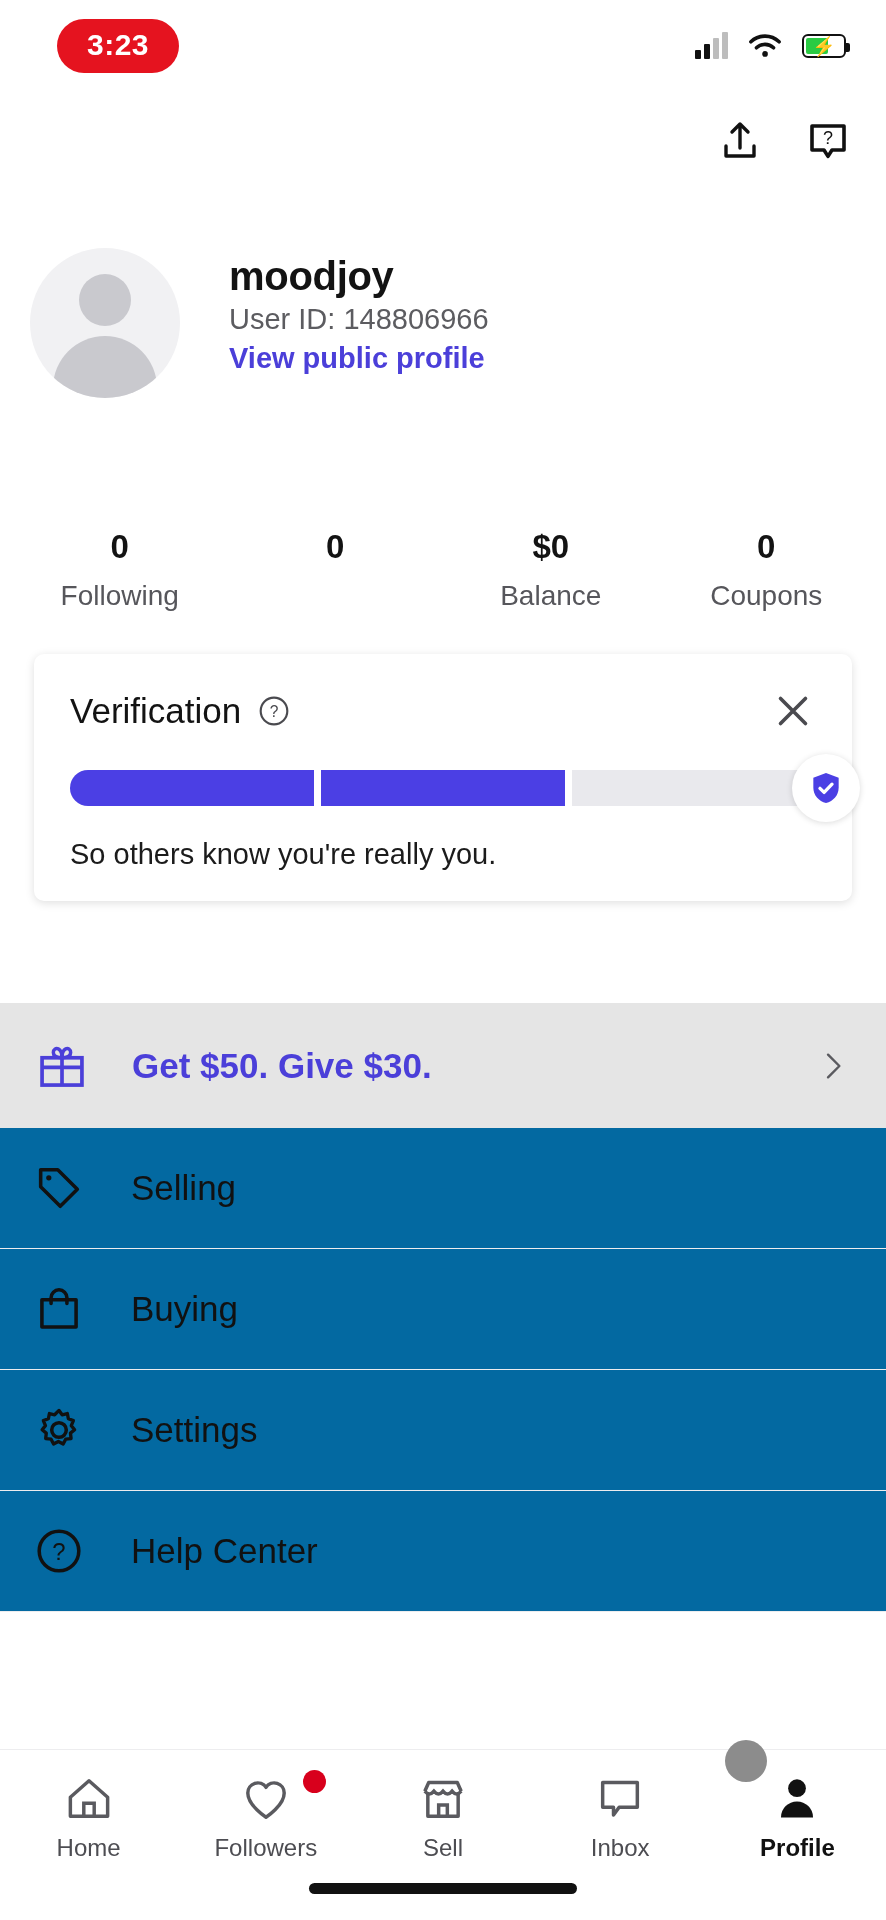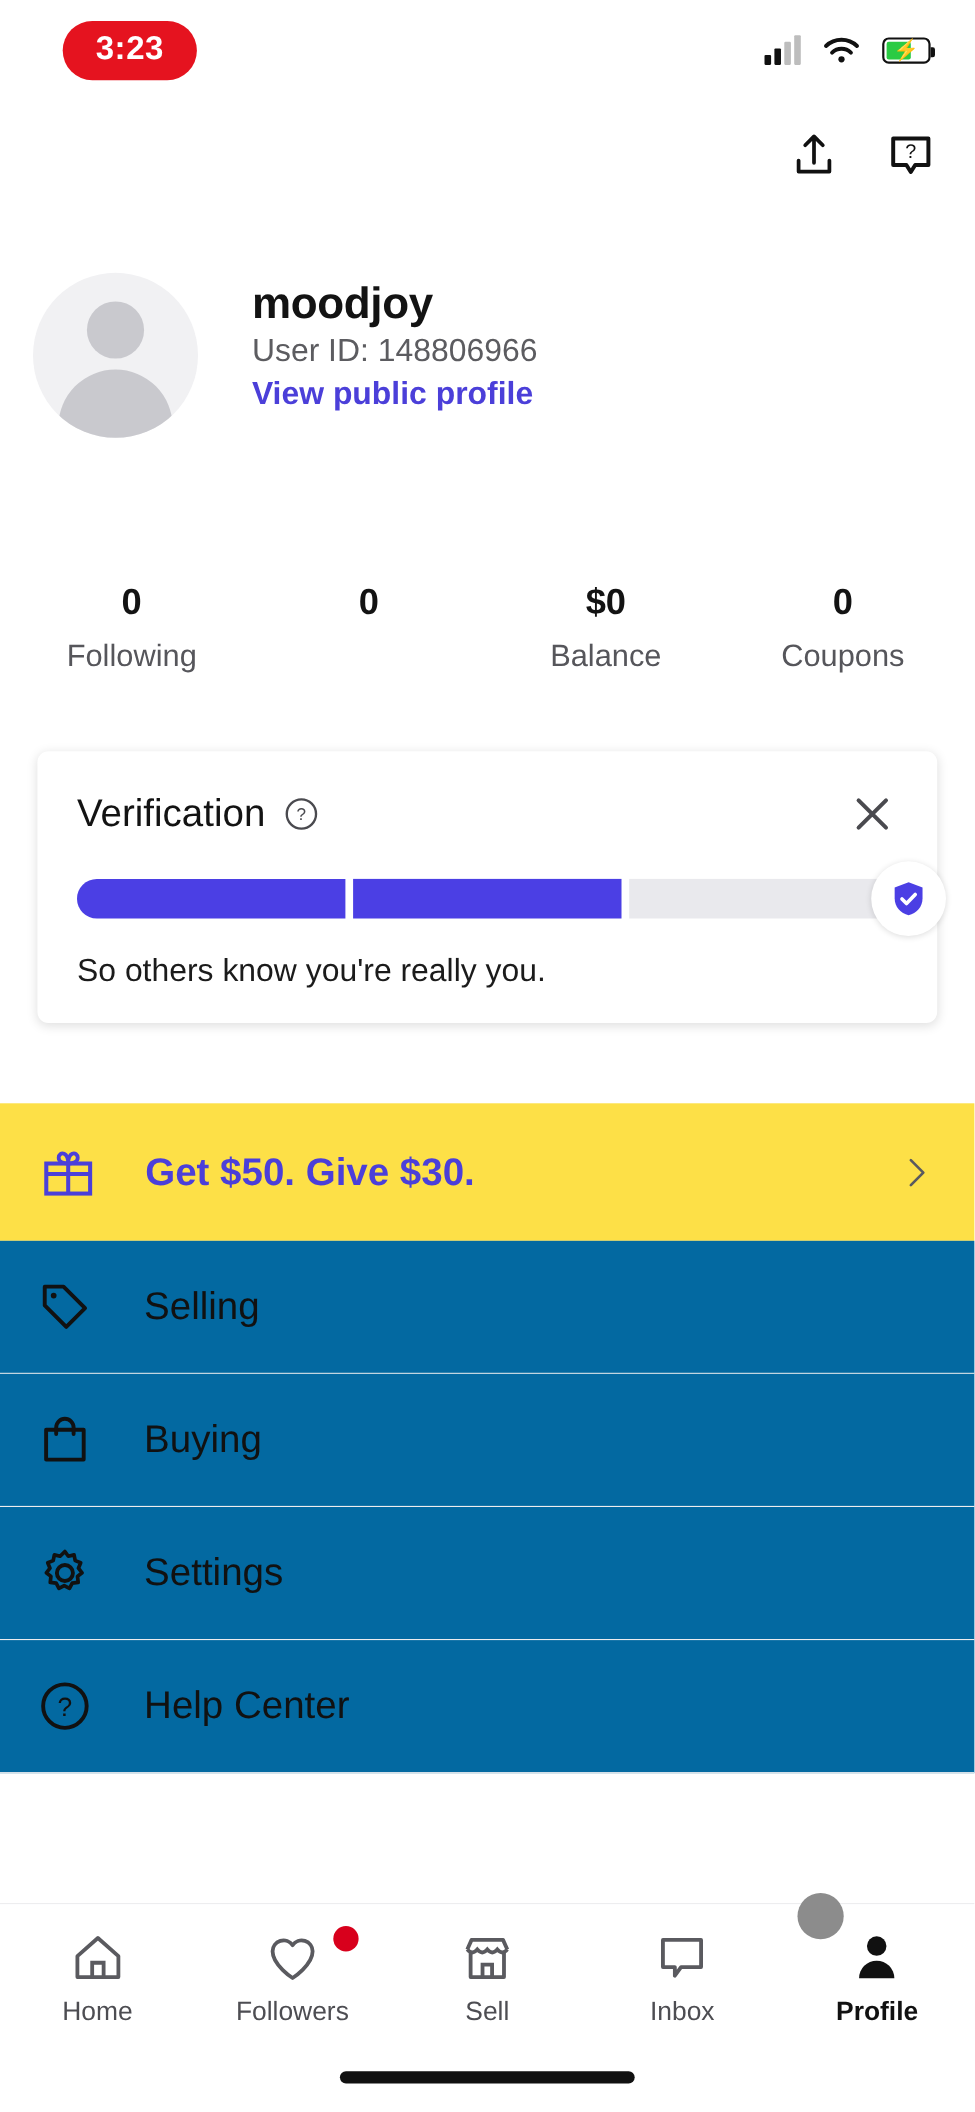--- a/index.html
+++ b/index.html
@@ -76,21 +76,21 @@
   .stats {
     position: absolute; top: 528px; left: 0; right: 0;
     display: flex; padding: 0 12px;
   }
   .stat { flex: 1; text-align: center; }
   .stat .val { font-size: 33px; font-weight: 700; color: #131313; }
   .stat .lbl { font-size: 28px; color: #56565B; margin-top: 14px; }
 
   
   .vcard {
-    position: absolute; top: 683px; left: 34px; right: 34px;
+    position: absolute; top: 654px; left: 34px; right: 34px;
     background: #fff; border-radius: 10px;
     box-shadow: 0 2px 10px rgba(0,0,0,.13);
     padding: 34px 36px 30px;
   }
   .vhead { display: flex; align-items: center; justify-content: space-between; }
   .vtitle-wrap { display: flex; align-items: center; gap: 16px; }
   .vtitle { font-size: 35px; color: #131313; }
   .vclose { width: 46px; height: 46px; cursor: pointer; }
   .pbar { display: flex; gap: 7px; margin-top: 36px; position: relative; }
   .seg { height: 36px; flex: 1; background: #E9E9ED; }
@@ -101,41 +101,41 @@
     position: absolute; right: -44px; top: -16px;
     width: 68px; height: 68px; border-radius: 50%; background: #fff;
     box-shadow: 0 1px 6px rgba(0,0,0,.14);
     display: flex; align-items: center; justify-content: center;
   }
   .vdesc { font-size: 29px; color: #1b1b1b; margin-top: 32px; }
 
   
   .referral {
     position: absolute; top: 1003px; left: 0; right: 0; height: 125px;
-    background: #fde047; display: flex; align-items: center; padding: 0 36px;
+    background: #e5e5e5; display: flex; align-items: center; padding: 0 36px;
     cursor: pointer;
   }
   .referral .gift { width: 52px; height: 52px; flex: 0 0 52px; }
   .referral .rtext {
     font-size: 35px; font-weight: 700; color: #4B3FD9; margin-left: 44px; flex: 1;
   }
   .chev { width: 34px; height: 34px; }
 
   
   .menu { position: absolute; top: 1128px; left: 0; right: 0; }
   .mrow {
     height: 121px; display: flex; align-items: center; padding: 0 34px;
     border-bottom: 1.5px solid #EDEDEF; cursor: pointer; background: #0369a1;
   }
   .mrow .micon { width: 50px; height: 50px; flex: 0 0 50px; }
   .mrow .mlabel { font-size: 35px; color: #111; margin-left: 47px; }
 
   
   .tabbar {
-    position: absolute; bottom: 0; left: 0; right: 0; height: 190px;
+    position: absolute; bottom: 0; left: 0; right: 0; height: 171px;
     background: #fff; border-top: 1.5px solid #EDEDEF;
     display: flex; align-items: flex-start; padding-top: 22px;
   }
   .tab { flex: 1; text-align: center; cursor: pointer; position: relative; }
   .tab .ticon { height: 54px; display: flex; align-items: center; justify-content: center; position: relative; }
   .tab .tlabel { font-size: 24px; color: #4D4D52; margin-top: 8px; }
   .tab.active .tlabel { color: #111; font-weight: 700; }
   .dot-badge {
     position: absolute; width: 23px; height: 23px; border-radius: 50%;
     background: #D8001C; top: -2px; right: 28px;

